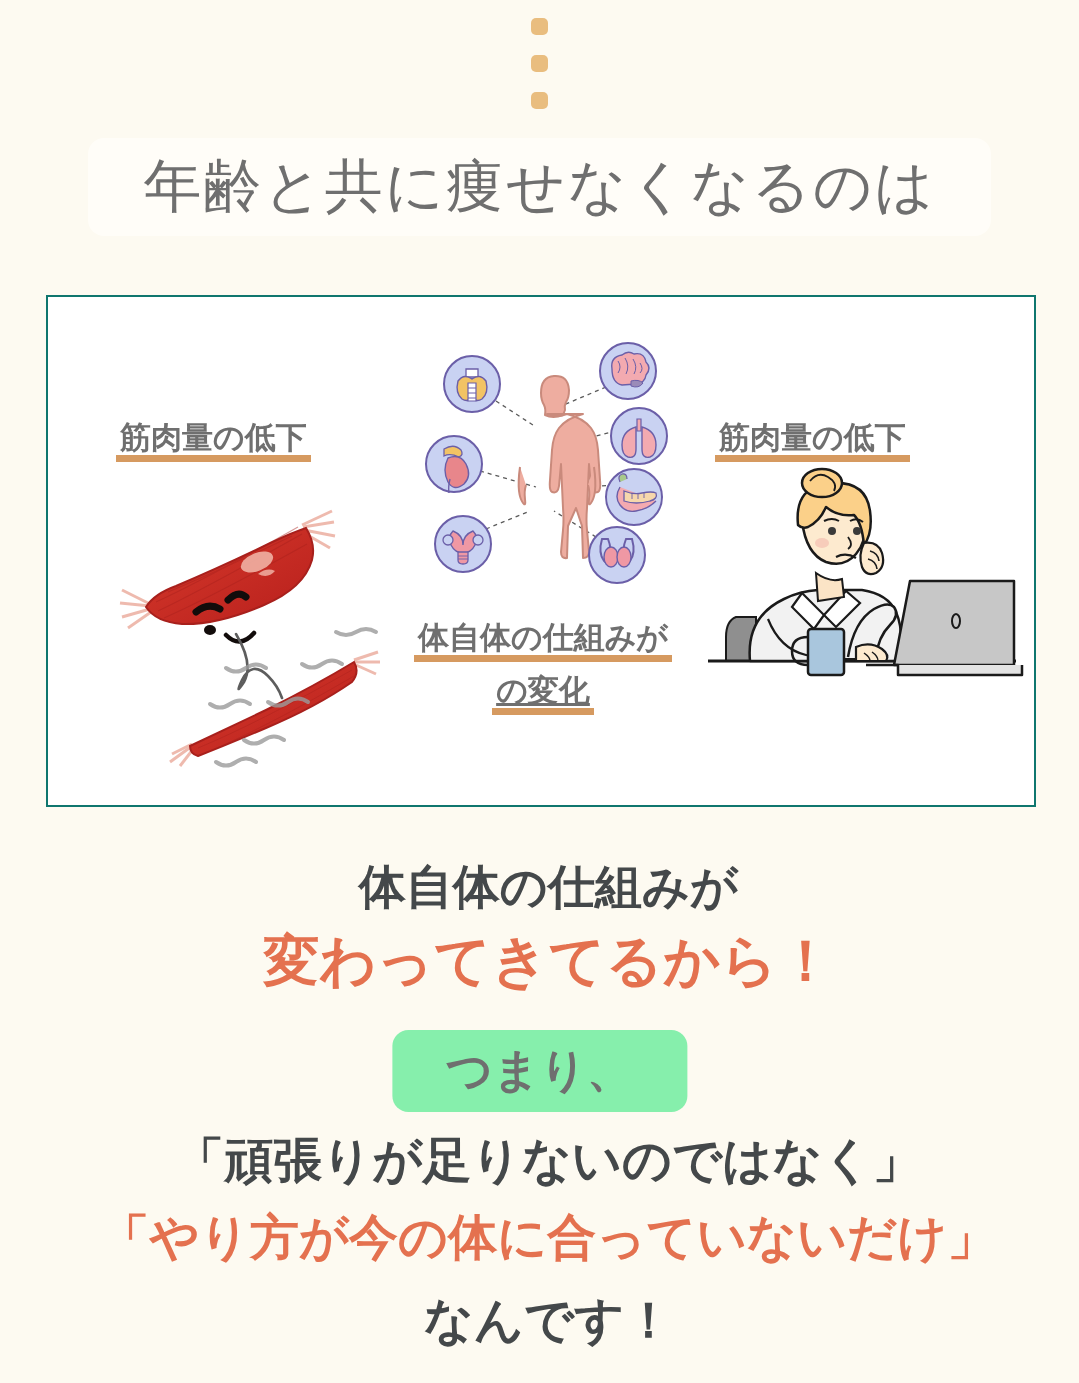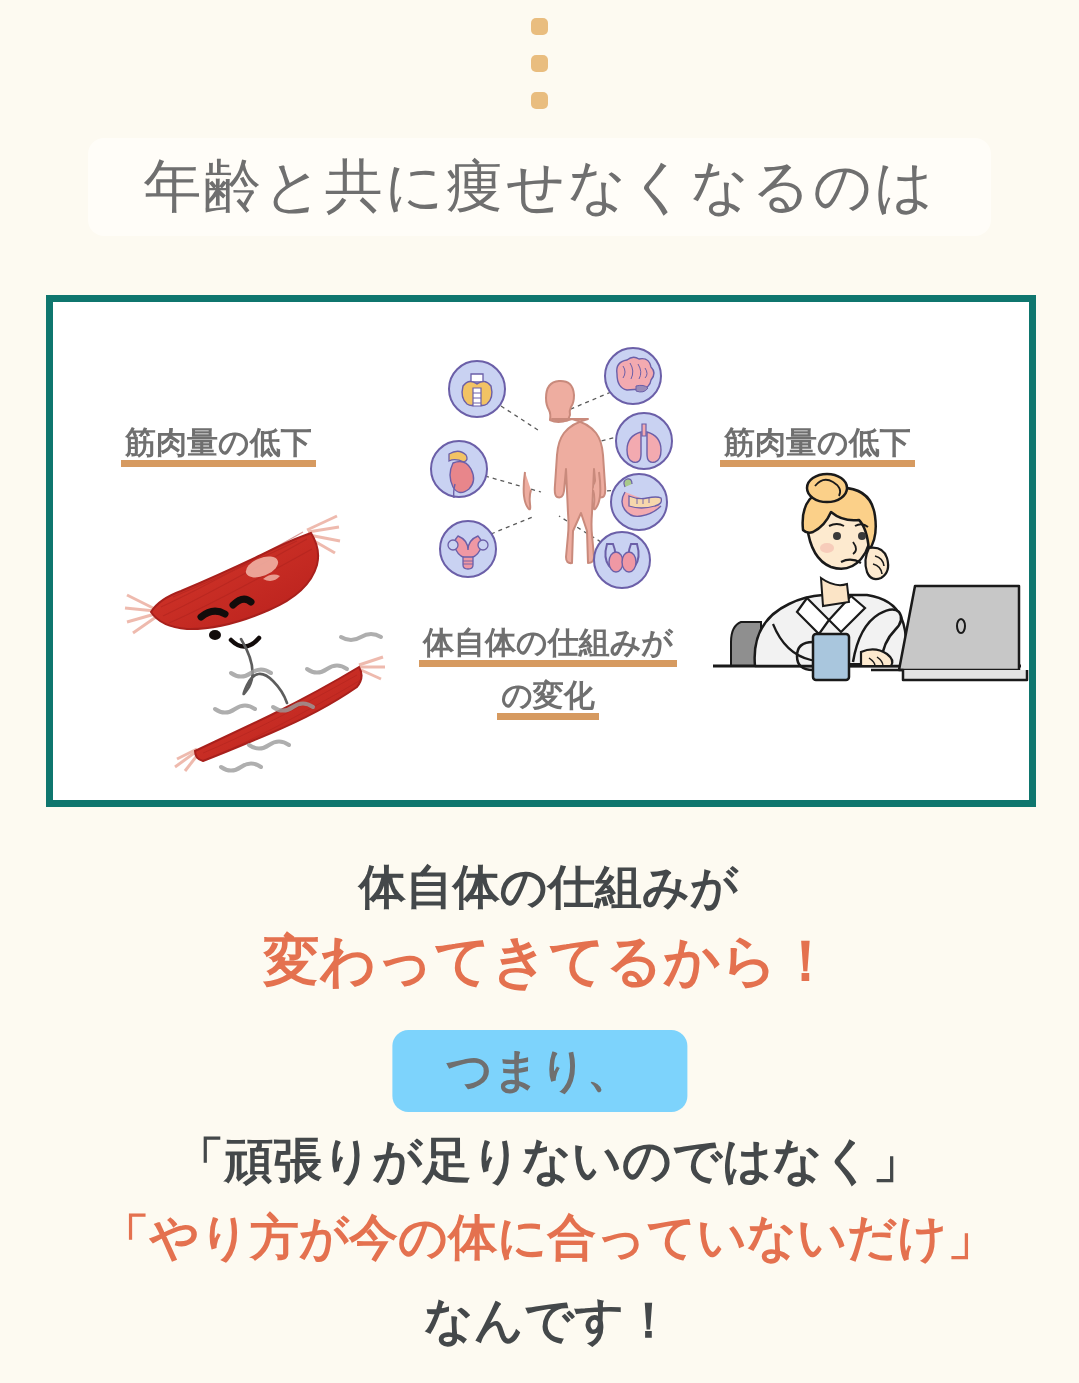--- a/index.html
+++ b/index.html
@@ -59,21 +59,21 @@
   }
 
   
   .card {
     position: absolute;
     top: 295px;
     left: 46px;
     width: 990px;
     height: 512px;
     background: #ffffff;
-    border: 7px solid #0f766e;
+    border: 2px solid #0f766e;
   }
 
   
   .hl {
     position: absolute;
     font-size: 31px;
     font-weight: bold;
     color: #6f6f6f;
     white-space: nowrap;
     padding-bottom: 2px;
@@ -97,21 +97,21 @@
     left: 333px;
     top: 322px;
     width: 324px;
     text-align: center;
   }
   .hormone-wrap .hl {
     position: relative;
     display: inline-block;
     left: auto; top: auto;
   }
-  .hormone-line2 { margin-top: 12px; }
+  .hormone-line2 { margin-top: 12px; text-decoration: underline; }
 
   
   .illus { position: absolute; }
   #illus-muscle   { left: 58px;  top: 175px; width: 300px; height: 300px; }
   #illus-body     { left: 380px; top: 42px;  width: 250px; height: 255px; }
   #illus-desk     { left: 650px; top: 172px; width: 330px; height: 230px; }
 
   svg { display: block; width: 100%; height: 100%; overflow: visible; }
 
   
@@ -120,21 +120,21 @@
   .msg-orange { color: #e4714f; font-weight: bold; }
 
   #msg-line1 { top: 856px;  font-size: 47px; }
   #msg-line2 { top: 924px;  font-size: 56px; }
 
   .tsumari-pill {
     position: absolute;
     top: 1030px;
     left: 50%;
     transform: translateX(-50%);
-    background: #7dd3fc;
+    background: #86efac;
     border-radius: 16px;
     padding: 10px 54px;
   }
   .tsumari-text { font-size: 46px; font-weight: bold; color: #6f6f6f; }
 
   #msg-quote1 { top: 1128px; font-size: 49px; }
   #msg-quote2 { top: 1205px; font-size: 49px; }
   #msg-line3  { top: 1288px; font-size: 49px; }
 </style>
 </head>

